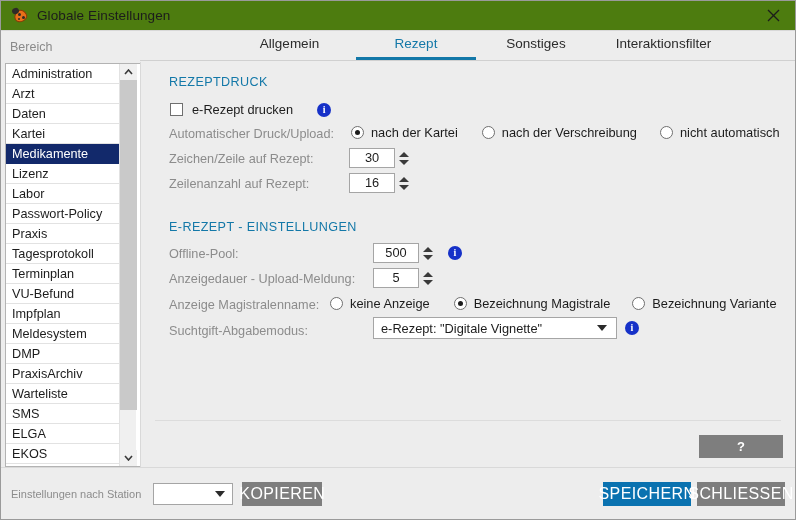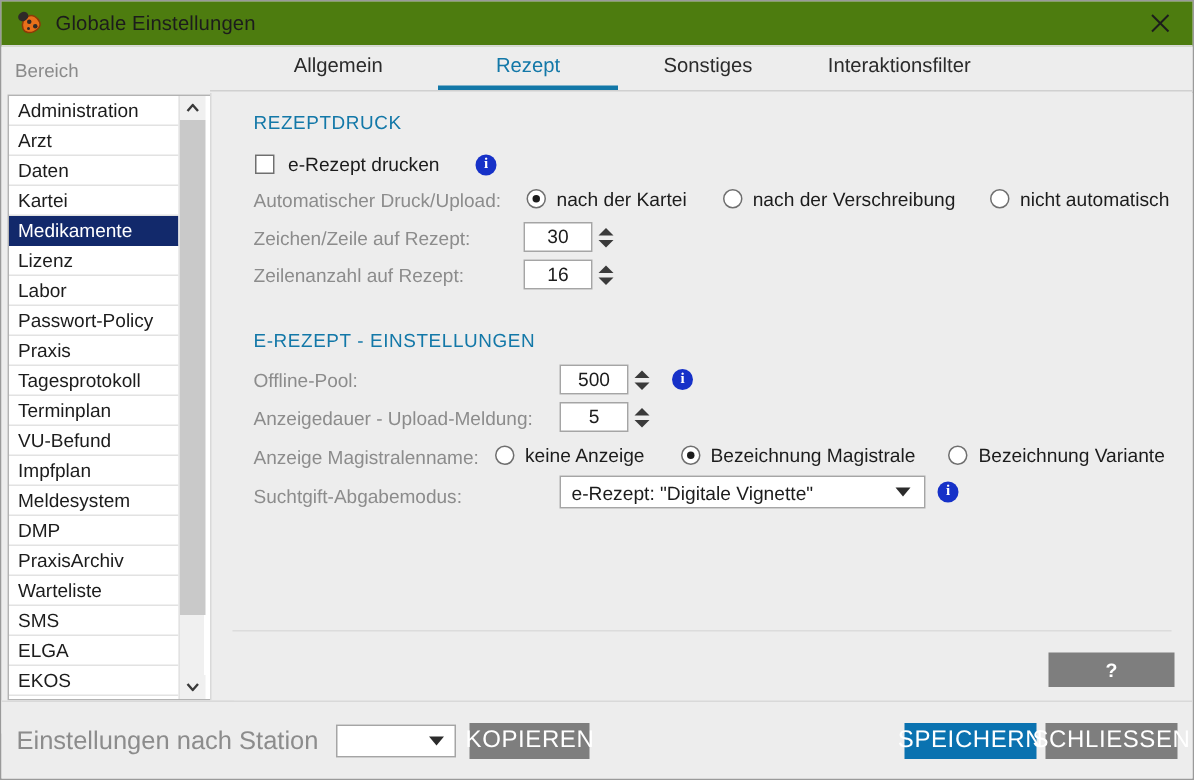--- a/index.html
+++ b/index.html
@@ -122,21 +122,21 @@
     background: #c9c9c9;
     cursor: pointer;
   }
 
   
   .tabbar {
     position: absolute; left: 139px; top: 30px;
     width: 655px; height: 30px;
     background: #ededed;
     border-bottom: 1px solid #d0d0d0;
-    display: flex; align-items: flex-end;
+    display: flex; align-items: flex-end; justify-content: center;
   }
   .tab {
     height: 30px;
     line-height: 28px;
     font-size: 13.5px;
     color: #2b2b2b;
     text-align: center;
     cursor: pointer;
     border-bottom: 3px solid transparent;
   }
@@ -286,21 +286,21 @@
   
   .bottombar {
     position: absolute; left: 0; bottom: 0;
     width: 794px; height: 52px;
     background: #ededed;
     border-top: 1px solid #d9d9d9;
     display: flex; align-items: center;
   }
   .station-label {
     margin-left: 10px;
-    font-size: 17px;
+    font-size: 11px;
     color: #8c8c8c;
     white-space: nowrap;
   }
   .station-combo {
     margin-left: 12px;
     width: 80px; height: 22px;
     background: #ffffff;
     border: 1px solid #a5a5a5;
     display: flex; align-items: center; justify-content: flex-end;
     cursor: pointer;

